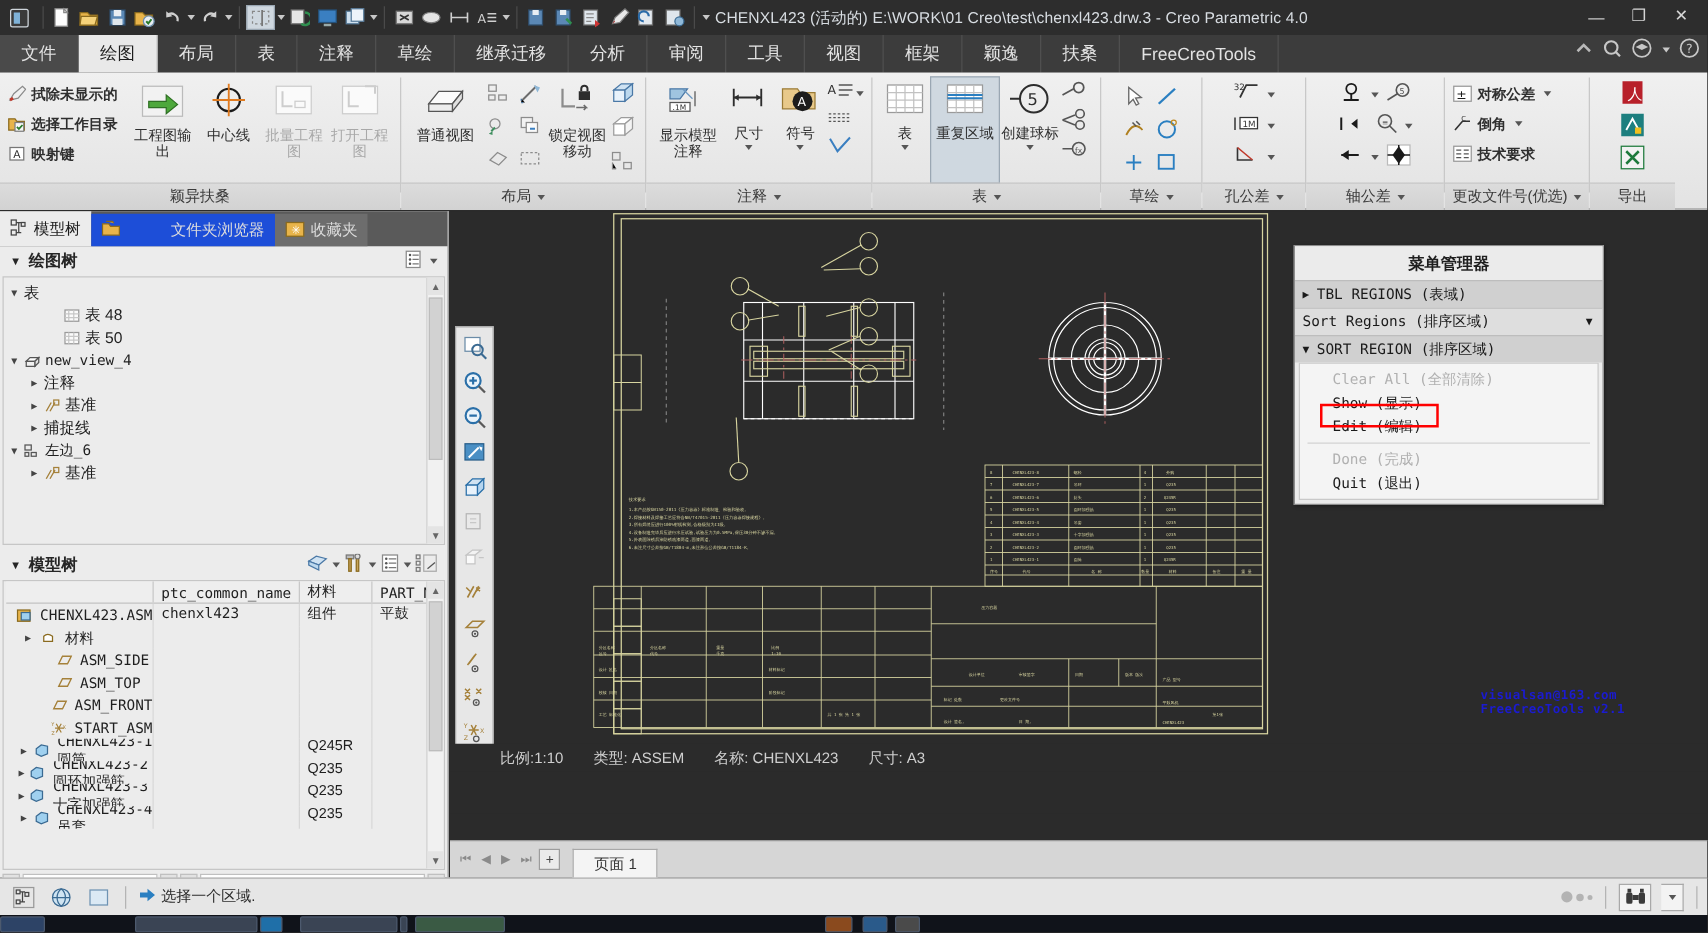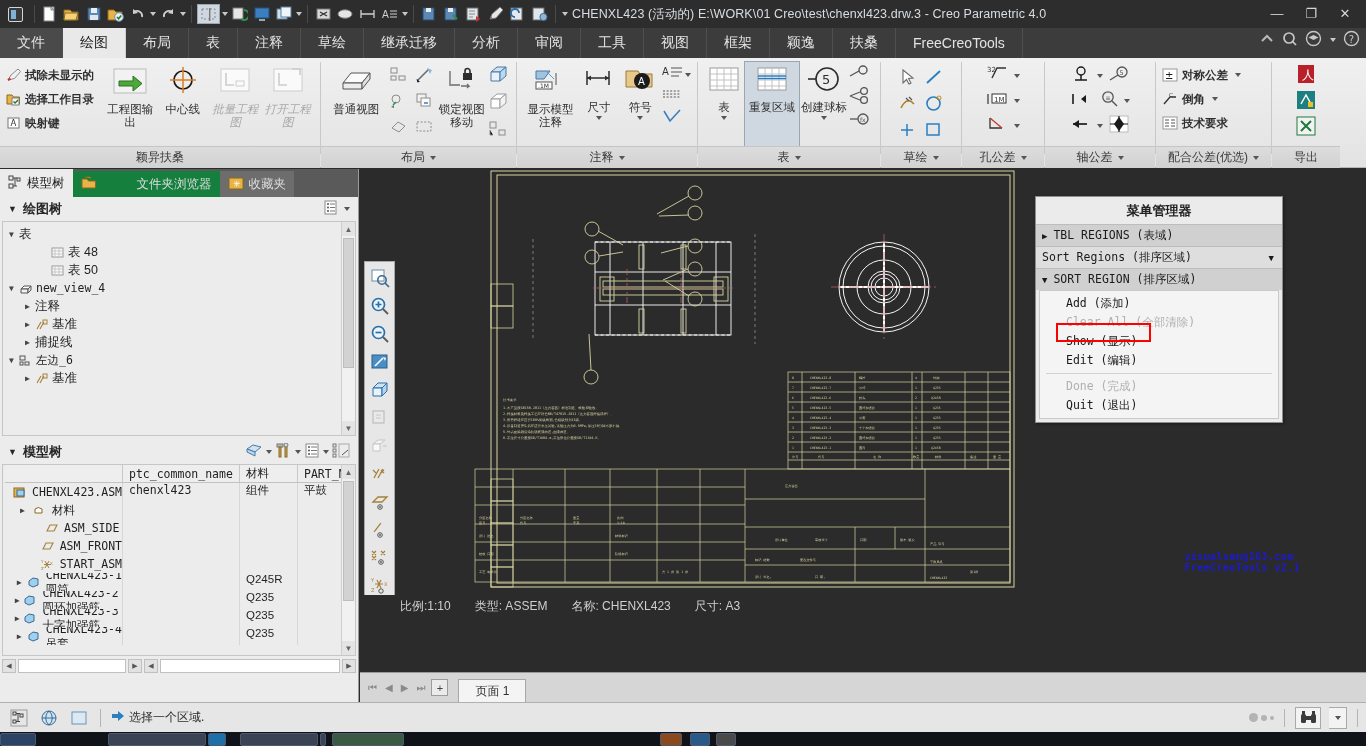--- a/index.html
+++ b/index.html
@@ -43,35 +43,35 @@
     background:linear-gradient(#f0f0f0,#e3e3e3); border-bottom:1px solid #b5b5b5;}
   .rgroup { position:absolute; top:0; height:110px; }
   .rgroup .gbody{ height:88px; position:relative; padding:3px 6px 0 6px; display:flex; align-items:flex-start;}
   .rgroup .gtitle{ position:absolute; bottom:0; left:0; right:0; height:22px;
      background:linear-gradient(#dcdcdc,#d2d2d2); border-top:1px solid #c5c5c5;
      display:flex;align-items:center;justify-content:center; font-size:12px;color:#3b3b3b;}
   .gdiv { position:absolute; top:4px; width:1px; height:92px; background:#c8c8c8;}
 
   .bigbtn{ width:60px; display:flex; flex-direction:column; align-items:center; padding-top:4px; }
   .bigbtn .lbl{ font-size:11.5px; color:#2f2f2f; text-align:center; line-height:13px; margin-top:3px;}
-  .bigbtn.dis .lbl{ color:#a8a8a8;font-style:italic;}
+  .bigbtn.dis .lbl{ color:#a8a8a8;}
   .smallrow{ display:flex; align-items:center; gap:4px; height:24px; font-size:11.5px; color:#2f2f2f;}
   .smallrow .lbl{ white-space:nowrap;font-weight:bold;}
   .minicol{ display:flex; flex-direction:column; gap:2px; padding-top:1px;}
   .icobox{ display:flex; align-items:center; justify-content:center;}
   .dd{ width:0;height:0;border-left:3.5px solid transparent;border-right:3.5px solid transparent;border-top:4px solid #555; }
   .grid3{ display:grid; grid-template-columns:repeat(2,26px); grid-auto-rows:26px; align-items:center; justify-items:center;}
   .selbox{ border:1px solid #9aa7b3; background:#cfd8e0; }
 
   
   .leftpanel{ position:absolute; left:0; top:169px; width:359px; height:533px; background:#ececec; border-right:1px solid #9a9a9a;}
   .navtabs{ height:28px; background:#5a5a5a; display:flex; align-items:flex-end; }
   .navtab{ height:26px; padding:0 8px; display:flex;align-items:center;gap:5px; font-size:12.5px; color:#dcdcdc;}
   .navtab.active{ background:#ececec; color:#1c1c1c; height:28px;}
-  .navtab.t2{ background:#15803d;gap:40px;}
+  .navtab.t2{ background:#1d4ed8;gap:40px;}
   .navtab.t3{ background:#6d6d6d;}
 
   .secthdr{ height:24px; display:flex; align-items:center; padding:0 8px; font-size:13px; font-weight:bold; color:#262626; }
   .secthdr .tri{ margin-right:6px; font-size:9px; }
   .secthdr .right{ margin-left:auto; display:flex; align-items:center; gap:6px;}
 
   .treebox{ position:relative; background:#ececec; border:1px solid #c6c6c6; margin:0 2px; overflow:hidden;}
   .trow{ height:18px; display:flex; align-items:center; font-size:11.5px; color:#1f1f1f;
          font-family:"DejaVu Sans Mono","Liberation Mono",monospace; white-space:nowrap;}
   .trow .cn{ font-family:"Liberation Sans",sans-serif; }
@@ -770,21 +770,21 @@
               <svg width="16" height="14">
                   <rect x="1" y="1" width="14" height="12" fill="#fff" stroke="#999"></rect>
                   <path d="M3 4 h4 M3 7 h4 M3 10 h4 M9 4 h4 M9 7 h4 M9 10 h4" stroke="#555" stroke-width="1"></path>
                 </svg>
               </span>
             <span class="lbl">技术要求</span>
           </div>
         </div>
       </div>
       <div class="gtitle">
-        <span>配合公差(优选)</span>
+        <span>更改文件号(优选)</span>
           <span class="dd" style="margin-left:5px;"></span>
       </div>
     </div>
     <div class="gdiv" style="left:1271px;"></div>
 
     <div class="rgroup" style="left:1272px; width:68px;">
       <div class="gbody" style="flex-direction:column; align-items:center; gap:3px; padding-top:6px;">
         <span>
           <svg width="22" height="20">
               <rect x="3" y="1" width="16" height="18" fill="#b8202a"></rect>
@@ -966,21 +966,21 @@
         <span>
           <svg width="18" height="15">
               <rect x="1" y="1" width="3" height="3" fill="none" stroke="#777"></rect>
               <rect x="1" y="6" width="3" height="3" fill="none" stroke="#777"></rect>
               <rect x="1" y="11" width="3" height="3" fill="none" stroke="#777"></rect>
               <rect x="7" y="1" width="10" height="13" fill="none" stroke="#aaa"></rect>
               <path d="M10 12 l6-5" stroke="#555"></path>
             </svg></span>
       </span>
     </div>
-    <div class="treebox" style="height:192px;">
+    <div class="treebox" style="height:232px;">
       <div class="mtgrid">
         <div class="mthead">
           <div style="width:118px;"></div>
           <div style="width:117px;">ptc_common_name</div>
           <div style="width:58px;font-family:'Liberation Sans',sans-serif;">材料</div>
           <div style="flex:1;">PART_N</div>
         </div>
         <div id="mtree">
             <div class="mtrow">
               <span class="c0">
@@ -1010,20 +1010,33 @@
               <span class="c3"></span>
             </div>
             <div class="mtrow">
               <span class="c0">
                 <span style="display:inline-block;width:24px"></span>
                 <span class="tri-r"></span>
                 <span><svg width="13" height="13" style="vertical-align:middle">
                     <path d="M2 9 L5 3 L12 3 L9 9 Z" fill="none" stroke="#a5813a" stroke-width="1.1"></path>
                   </svg></span>
                 <span style="margin-left:3px">ASM_SIDE</span>
+              </span>
+              <span class="c1"></span>
+              <span class="c2"></span>
+              <span class="c3"></span>
+            </div>
+            <div class="mtrow">
+              <span class="c0">
+                <span style="display:inline-block;width:24px"></span>
+                <span class="tri-r"></span>
+                <span><svg width="13" height="13" style="vertical-align:middle">
+                    <path d="M2 9 L5 3 L12 3 L9 9 Z" fill="none" stroke="#a5813a" stroke-width="1.1"></path>
+                  </svg></span>
+                <span style="margin-left:3px">ASM_TOP</span>
               </span>
               <span class="c1"></span>
               <span class="c2"></span>
               <span class="c3"></span>
             </div>
             <div class="mtrow">
               <span class="c0">
                 <span style="display:inline-block;width:24px"></span>
                 <span class="tri-r"></span>
                 <span><svg width="13" height="13" style="vertical-align:middle">
@@ -1415,21 +1428,20 @@
     </div>
     <div class="mm-bar flat">
       <span>Sort Regions (排序区域)</span>
       <span class="rightcaret" style="font-size:9px;">▼</span>
     </div>
     <div class="mm-bar">
       <span style="font-size:9px;">▼</span>
       <span>SORT REGION (排序区域)</span>
     </div>
     <div class="mm-list">
-      <div class="mm-item">Add (添加)</div>
       <div class="mm-item dis">Clear All (全部清除)</div>
       <div class="mm-item">Show (显示)</div>
       <div class="mm-item" style="position:relative;">
         <span>Edit (编辑)</span>
       </div>
       <div class="mm-sep"></div>
       <div class="mm-item dis">Done (完成)</div>
       <div class="mm-item">Quit (退出)</div>
     </div>
     <div class="hl-box" style="left:20px; top:126px; width:95px; height:19px;"></div>

